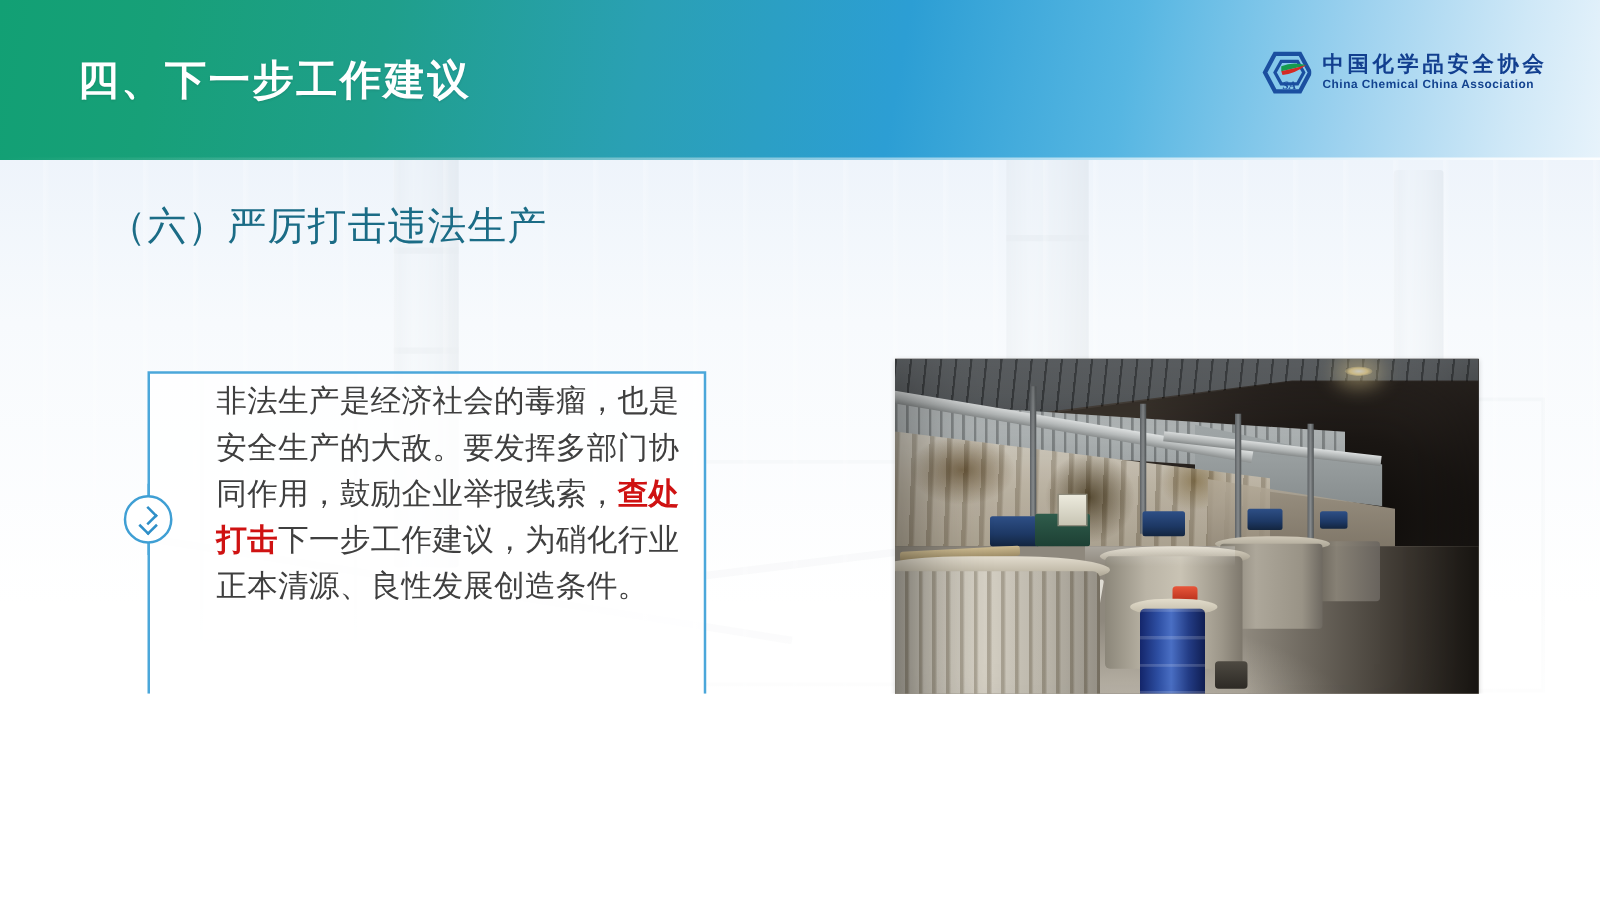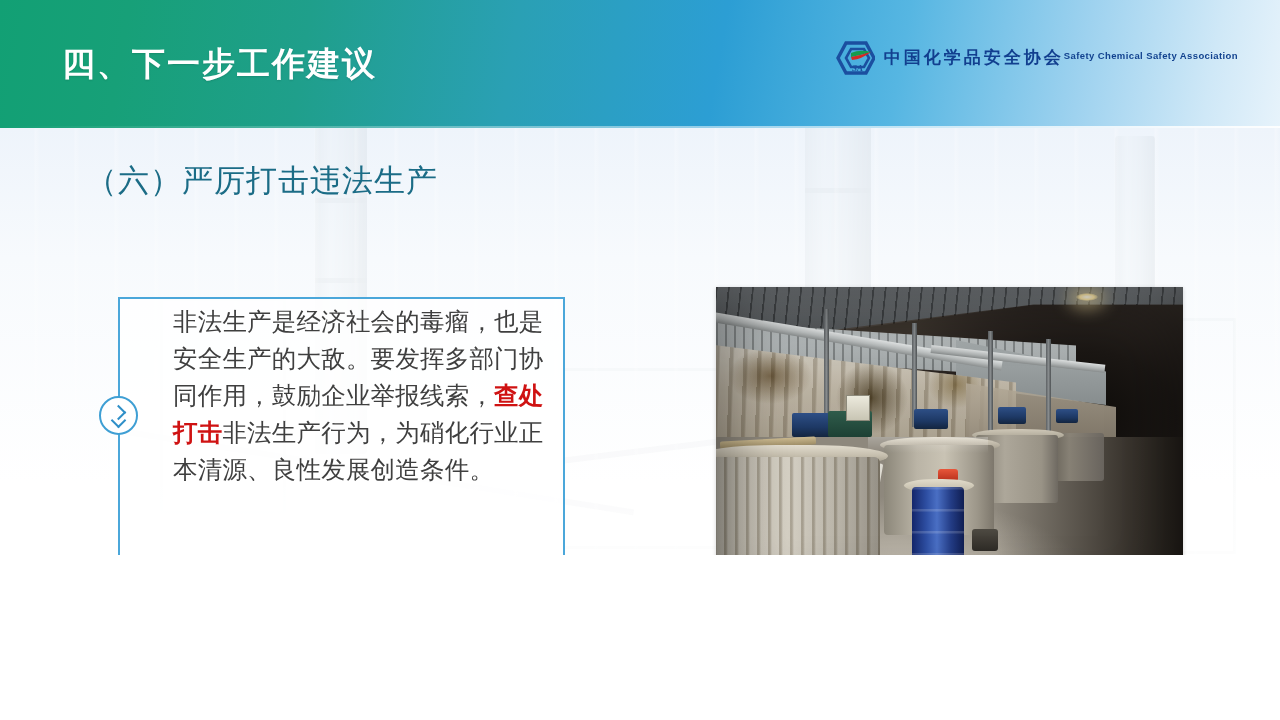--- a/index.html
+++ b/index.html
@@ -121,21 +121,21 @@
     align-items: center;
     gap: 9px;
   }
   .logo-mark {
     position: relative;
     width: 40px; height: 36px;
     flex: none;
   }
   .logo-text {
     display: flex;
-    flex-direction: row;
+    flex-direction: column;
     justify-content: flex-end;
     line-height: 1.05;
   }
   .logo-cn {
     font-size: 17px;
     font-weight: bold;
     color: #123f8f;
     letter-spacing: 3px;
     white-space: nowrap;
   }
@@ -476,29 +476,29 @@
         <svg width="40" height="36" viewBox="0 0 40 36" aria-hidden="true">
           <path d="M11 3 L31 3 L39 18 L31 33 L11 33 L3 18 Z" fill="none" stroke="#1b4fa0" stroke-width="3.4"></path>
           <path d="M16 9 L29 9 L34 18 L29 27 L16 27 L11 18 Z" fill="none" stroke="#1b4fa0" stroke-width="2.6"></path>
           <path d="M16 13 Q25 9 36 12 Q26 15 16 17 Z" fill="#169b4e"></path>
           <path d="M16 17 Q26 15 36 12 Q27 19 17 20 Z" fill="#d42a24"></path>
           <text x="17" y="31" font-family="'Liberation Serif', serif" font-size="9" font-style="italic" font-weight="bold" fill="#1b4fa0">SA</text>
         </svg>
       </div>
       <div class="logo-text">
         <div class="logo-cn">中国化学品安全协会</div>
-        <div class="logo-en">Safety Chemical Safety Association</div>
+        <div class="logo-en">China Chemical China Association</div>
       </div>
     </div>
   </div>
 
   <div class="section-heading">（六）严厉打击违法生产</div>
 
   <div class="callout"></div>
-  <div class="callout-text"><span>非法生产是经济社会的毒瘤，也是安全生产的大敌。要发挥多部门协同作用，鼓励企业举报线索，</span><span class="hl">查处打击</span><span>非法生产行为，为硝化行业正本清源、良性发展创造条件。</span></div>
+  <div class="callout-text"><span>非法生产是经济社会的毒瘤，也是安全生产的大敌。要发挥多部门协同作用，鼓励企业举报线索，</span><span class="hl">查处打击</span><span>下一步工作建议，为硝化行业正本清源、良性发展创造条件。</span></div>
 
   <div class="bullet">
     <div class="vline"></div>
     <div class="circ"></div>
     <div class="chev"></div>
     <div class="chev2"></div>
   </div>
 
   <div class="photo">
     <div class="ph ph-dark"></div>

